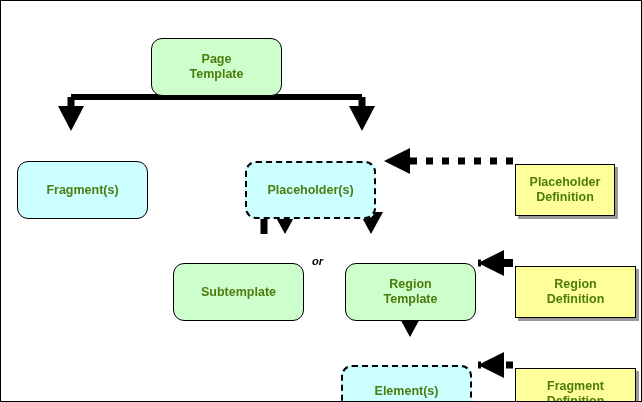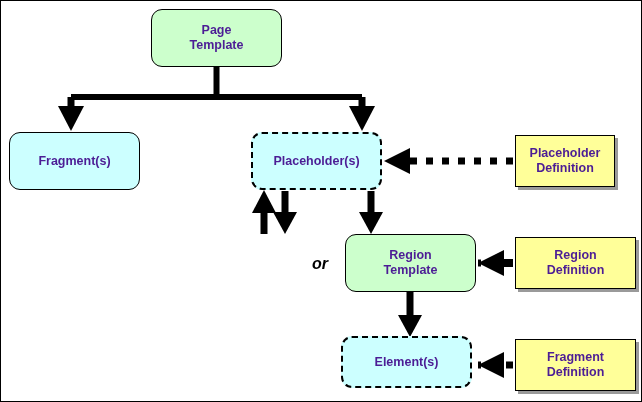--- a/index.html
+++ b/index.html
@@ -22,22 +22,23 @@
   .node {
     position: absolute;
     box-sizing: border-box;
     display: flex;
     align-items: center;
     justify-content: center;
     text-align: center;
     font-weight: bold;
     font-size: 12.5px;
     line-height: 1.18;
-    color: #4c1d95;
+    color: #4d7c0f;
     z-index: 5;
+    margin-top: 29px;
   }
   .node .lbl { white-space: pre-line; }
 
   
   .n-green {
     background: #ccffcc;
     border: 1.5px solid #000000;
     border-radius: 11px;
   }
   
@@ -58,21 +59,21 @@
     border: 1.5px solid #000000;
     border-radius: 0;
     box-shadow: 3px 3px 0 0 #9a9a9a;
   }
 
   .or-label {
     position: absolute;
     font-family: "Liberation Sans", sans-serif;
     font-style: italic;
     font-weight: bold;
-    font-size: 16px;
+    font-size: 11px;
     color: #000000;
     z-index: 6;
   }
 
   
   #edges {
     position: absolute;
     left: 0; top: 0;
     width: 642px;
     height: 402px;
@@ -241,33 +242,36 @@
       <path d="M 512 364 L 477 364" stroke="#000" stroke-width="7" stroke-dasharray="7 9" stroke-linecap="butt" fill="none"></path>
       <polygon points="477,364 503,351 503,377" fill="#000"></polygon>
     </g>
   </svg>
 
   <div class="node n-green" style="left:150px; top:8px; width:131px; height:58px;">
     <span class="lbl">Page
 Template</span>
   </div>
 
-  <div class="node n-cyan" style="left:8px; top:131px; width:131px; height:58px;">
+  <div class="node n-cyan" style="left:16px; top:131px; width:131px; height:58px;">
     <span class="lbl">Fragment(s)</span>
   </div>
 
-  <div class="node n-cyan-dashed" style="left:250px; top:131px; width:131px; height:58px;">
+  <div class="node n-cyan-dashed" style="left:244px; top:131px; width:131px; height:58px;">
     <span class="lbl">Placeholder(s)</span>
   </div>
 
   <div class="node n-yellow" style="left:514px; top:134px; width:100px; height:52px;">
     <span class="lbl">Placeholder
 Definition</span>
   </div>
 
+  <div class="node n-green" style="left:172px; top:233px; width:131px; height:58px;">
+    <span class="lbl">Subtemplate</span>
+  </div>
 
   <div class="or-label" style="left:311px; top:254px;">or</div>
 
   <div class="node n-green" style="left:344px; top:233px; width:131px; height:58px;">
     <span class="lbl">Region
 Template</span>
   </div>
 
   <div class="node n-yellow" style="left:514px; top:236px; width:121px; height:52px;">
     <span class="lbl">Region

